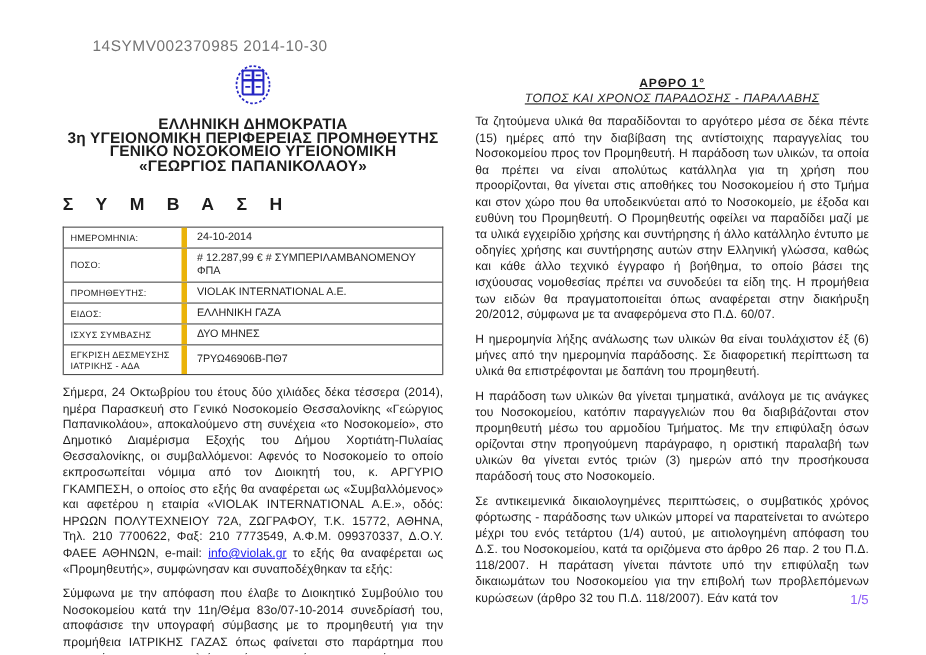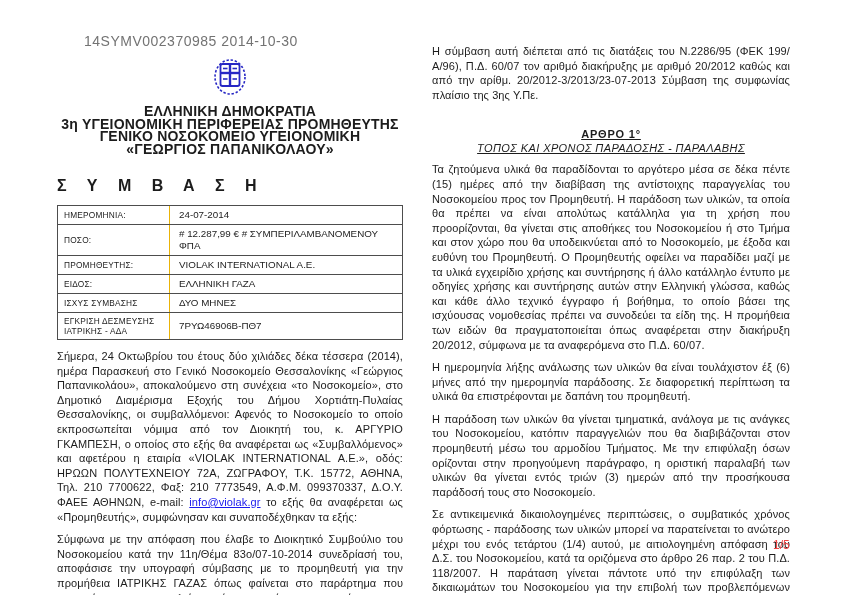--- a/index.html
+++ b/index.html
@@ -19,21 +19,21 @@
 
   .emblem-wrap { text-align:center; margin-bottom:3px; }
   .gov-header { text-align:center; font-weight:bold; font-size:14px; line-height:12.5px; letter-spacing:0.2px; }
   .contract-title { text-align:left; font-weight:bold; font-size:16px; letter-spacing:8px; margin:22px 0 10px 0; }
 
   .details-table { width:346px; border:1px solid #4d4d4d; border-bottom:none; font-size:9.5px; }
   .trow { display:flex; border-bottom:1px solid #4d4d4d; align-items:center; }
   .tlabel {
     width:112px; flex:0 0 112px; padding:3px 4px 3px 6px;
     font-size:8.3px; letter-spacing:0.2px; color:#222;
-    border-right:1px solid #eab308; align-self:stretch; display:flex; align-items:center;
+    border-right:5px solid #eab308; align-self:stretch; display:flex; align-items:center;
   }
   .tvalue { flex:1; padding:3px 6px 3px 9px; font-size:9.8px; line-height:12px; }
   .r-sm { min-height:19px; }
   .r-md { min-height:26px; }
 
   .body-par {
     font-size:11px; line-height:14.6px; text-align:justify; margin-top:8px;
     letter-spacing:0.1px;
   }
   .left-col .body-par:first-of-type { margin-top:9px; }
@@ -41,21 +41,21 @@
 
   .article-heading {
     text-align:center; font-weight:bold; font-size:11px; letter-spacing:0.8px;
     text-decoration:underline; margin-top:26px;
   }
   .article-subheading {
     text-align:center; font-style:italic; font-size:11px; letter-spacing:0.4px;
     text-decoration:underline; margin-top:2px;
   }
   .right-col .intro { margin-top:0; }
-  .page-number { position:absolute; left:773px; top:538px; font-size:12px; color:#ef4444; }
+  .page-number { position:absolute; left:773px; top:538px; font-size:12px; color:#8b5cf6; }
 </style>
 </head>
 <body>
 
 <div class="page">
 
   <div class="watermark">14SYMV002370985 2014-10-30</div>
 
   <div class="left-col">
 
@@ -79,21 +79,21 @@
       <div>3η ΥΓΕΙΟΝΟΜΙΚΗ ΠΕΡΙΦΕΡΕΙΑΣ ΠΡΟΜΗΘΕΥΤΗΣ</div>
       <div>ΓΕΝΙΚΟ ΝΟΣΟΚΟΜΕΙΟ ΥΓΕΙΟΝΟΜΙΚΗ</div>
       <div>«ΓΕΩΡΓΙΟΣ ΠΑΠΑΝΙΚΟΛΑΟΥ»</div>
     </div>
 
     <div class="contract-title">Σ Υ Μ Β Α Σ Η</div>
 
     <div class="details-table">
       <div class="trow r-sm">
         <div class="tlabel">ΗΜΕΡΟΜΗΝΙΑ:</div>
-        <div class="tvalue">24-07-2014</div>
+        <div class="tvalue">24-10-2014</div>
       </div>
       <div class="trow r-md">
         <div class="tlabel">ΠΟΣΟ:</div>
         <div class="tvalue"># 12.287,99 € # ΣΥΜΠΕΡΙΛΑΜΒΑΝΟΜΕΝΟΥ ΦΠΑ</div>
       </div>
       <div class="trow r-sm">
         <div class="tlabel">ΠΡΟΜΗΘΕΥΤΗΣ:</div>
         <div class="tvalue">VIOLAK INTERNATIONAL A.E.</div>
       </div>
       <div class="trow r-sm">
@@ -109,21 +109,20 @@
         <div class="tvalue">7ΡΥΩ46906Β-ΠΘ7</div>
       </div>
     </div>
 
     <p class="body-par"><span>Σήμερα, 24 Οκτωβρίου του έτους δύο χιλιάδες δέκα τέσσερα (2014), ημέρα Παρασκευή στο Γενικό Νοσοκομείο Θεσσαλονίκης «Γεώργιος Παπανικολάου», αποκαλούμενο στη συνέχεια «το Νοσοκομείο», στο Δημοτικό Διαμέρισμα Εξοχής του Δήμου Χορτιάτη-Πυλαίας Θεσσαλονίκης, οι συμβαλλόμενοι: Αφενός το Νοσοκομείο το οποίο εκπροσωπείται νόμιμα από τον Διοικητή του, κ. ΑΡΓΥΡΙΟ ΓΚΑΜΠΕΣΗ, ο οποίος στο εξής θα αναφέρεται ως «Συμβαλλόμενος» και αφετέρου η εταιρία «VIOLAK INTERNATIONAL A.E.», οδός: ΗΡΩΩΝ ΠΟΛΥΤΕΧΝΕΙΟΥ 72Α, ΖΩΓΡΑΦΟΥ, Τ.Κ. 15772, ΑΘΗΝΑ, Τηλ. 210 7700622, Φαξ: 210 7773549, Α.Φ.Μ. 099370337, Δ.Ο.Υ. ΦΑΕΕ ΑΘΗΝΩΝ, e-mail: </span><span class="email-link">info@violak.gr</span><span> το εξής θα αναφέρεται ως «Προμηθευτής», συμφώνησαν και συναποδέχθηκαν τα εξής:</span></p>
 
     <p class="body-par">Σύμφωνα με την απόφαση που έλαβε το Διοικητικό Συμβούλιο του Νοσοκομείου κατά την 11η/Θέμα 83ο/07-10-2014 συνεδρίασή του, αποφάσισε την υπογραφή σύμβασης με το προμηθευτή για την προμήθεια ΙΑΤΡΙΚΗΣ ΓΑΖΑΣ  όπως φαίνεται στο παράρτημα που επισυνάπτεται και αποτελεί αναπόσπαστο μέρος της παρούσης.</p>
   </div>
 
   <div class="right-col">
-    <p class="body-par intro">Η σύμβαση αυτή διέπεται από τις διατάξεις του Ν.2286/95 (ΦΕΚ 199/Α/96), Π.Δ. 60/07 τον αριθμό διακήρυξης με αριθμό 20/2012 καθώς και από την αρίθμ. 20/2012-3/2013/23-07-2013 Σύμβαση της συμφωνίας πλαίσιο της 3ης Υ.Πε.</p>
 
     <div class="article-heading">ΑΡΘΡΟ 1°</div>
     <div class="article-subheading">ΤΟΠΟΣ ΚΑΙ ΧΡΟΝΟΣ ΠΑΡΑΔΟΣΗΣ - ΠΑΡΑΛΑΒΗΣ</div>
 
     <p class="body-par">Τα ζητούμενα υλικά θα παραδίδονται το αργότερο μέσα σε δέκα πέντε (15) ημέρες από την διαβίβαση της αντίστοιχης παραγγελίας του Νοσοκομείου προς τον Προμηθευτή. Η παράδοση των υλικών, τα οποία θα πρέπει να είναι απολύτως κατάλληλα για τη χρήση που προορίζονται, θα γίνεται στις αποθήκες του Νοσοκομείου ή στο Τμήμα και στον χώρο που θα υποδεικνύεται από το Νοσοκομείο, με έξοδα και ευθύνη του Προμηθευτή. Ο Προμηθευτής οφείλει να παραδίδει μαζί με τα υλικά εγχειρίδιο χρήσης και συντήρησης ή άλλο κατάλληλο έντυπο με οδηγίες χρήσης και συντήρησης αυτών στην Ελληνική γλώσσα, καθώς και κάθε άλλο τεχνικό έγγραφο ή  βοήθημα, το οποίο βάσει της ισχύουσας νομοθεσίας πρέπει να συνοδεύει τα είδη της. Η προμήθεια των ειδών θα πραγματοποιείται όπως αναφέρεται στην διακήρυξη 20/2012, σύμφωνα με τα αναφερόμενα στο Π.Δ. 60/07.</p>
     <p class="body-par">Η ημερομηνία λήξης ανάλωσης  των υλικών θα είναι τουλάχιστον έξ (6) μήνες  από την ημερομηνία παράδοσης. Σε διαφορετική περίπτωση τα υλικά θα επιστρέφονται με δαπάνη του προμηθευτή.</p>
     <p class="body-par">Η παράδοση των υλικών θα γίνεται τμηματικά, ανάλογα με τις ανάγκες του Νοσοκομείου, κατόπιν παραγγελιών που θα διαβιβάζονται στον προμηθευτή μέσω του αρμοδίου Τμήματος. Με την επιφύλαξη όσων ορίζονται στην προηγούμενη παράγραφο, η οριστική παραλαβή των υλικών θα γίνεται εντός τριών (3) ημερών από την προσήκουσα παράδοσή τους στο Νοσοκομείο.</p>
     <p class="body-par">Σε αντικειμενικά δικαιολογημένες περιπτώσεις, ο συμβατικός χρόνος φόρτωσης - παράδοσης των υλικών μπορεί να παρατείνεται το ανώτερο μέχρι του ενός τετάρτου (1/4) αυτού, με αιτιολογημένη απόφαση του Δ.Σ. του Νοσοκομείου, κατά τα οριζόμενα στο άρθρο 26 παρ. 2 του Π.Δ. 118/2007. Η παράταση γίνεται πάντοτε υπό την επιφύλαξη των δικαιωμάτων του Νοσοκομείου για την επιβολή των προβλεπόμενων κυρώσεων (άρθρο 32 του Π.Δ. 118/2007). Εάν κατά τον</p>
   </div>
 

